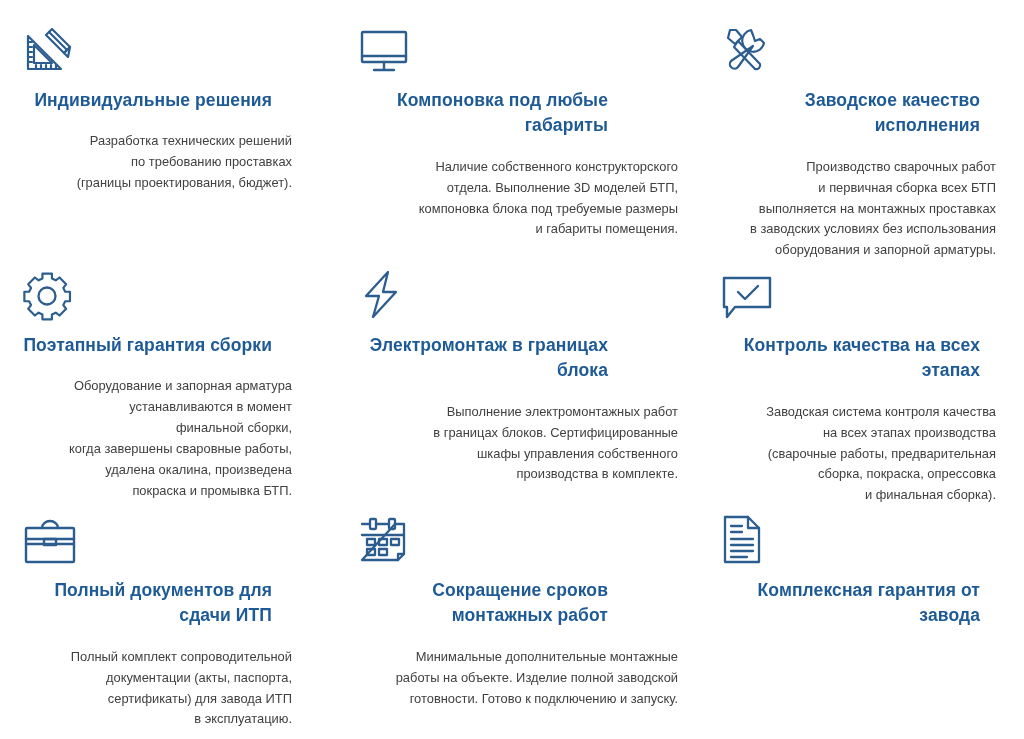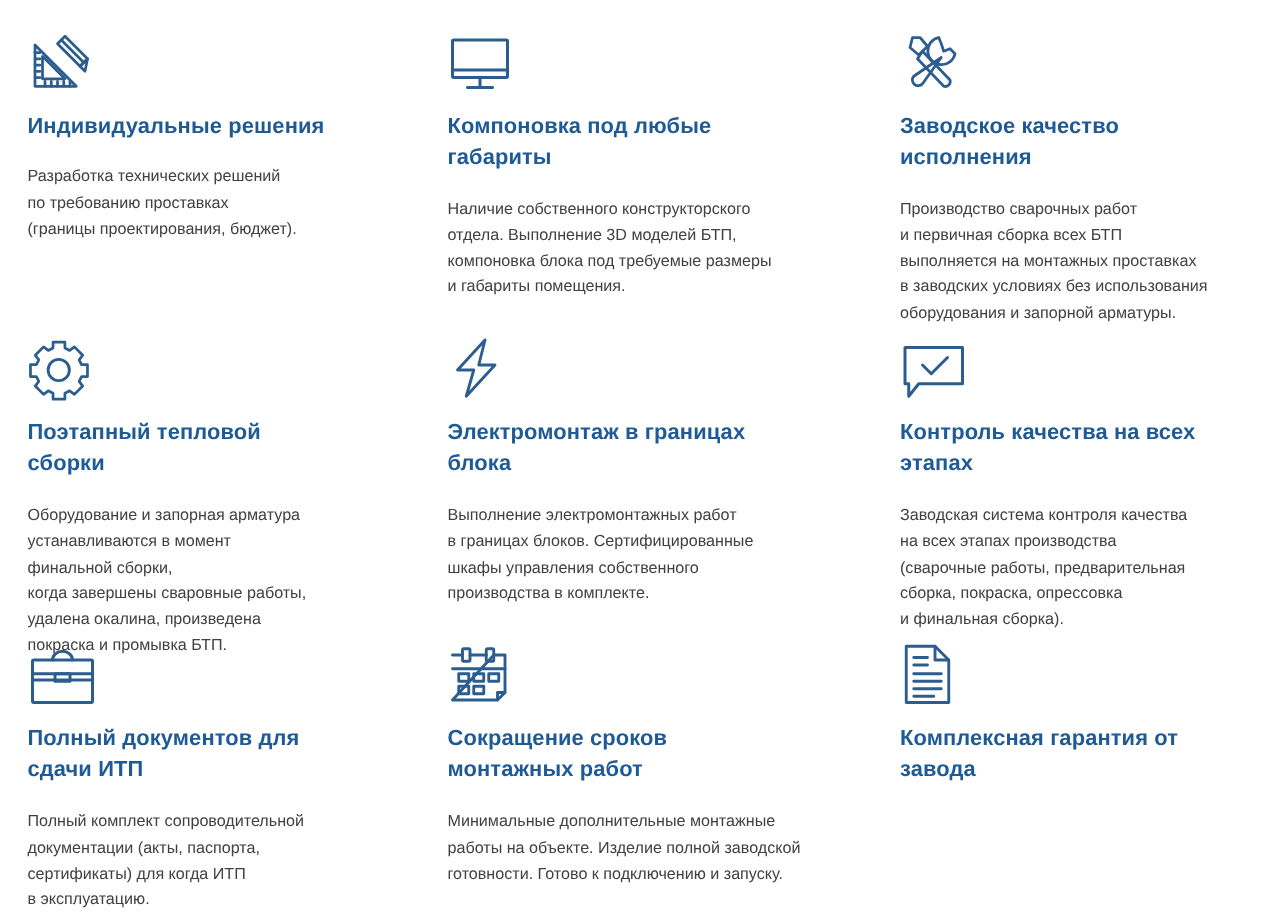--- a/index.html
+++ b/index.html
@@ -25,20 +25,21 @@
     grid-template-columns: 336px 362px 290px;
     grid-template-rows: 245px 245px 229px;
     column-gap: 0px;
     row-gap: 0px;
     align-content: start;
   }
 
   .feature-card {
     position: relative;
     padding-right: 14px;
+    text-align: right;
   }
 
   .icon-wrap {
     height: 56px;
     display: flex;
     align-items: flex-end;
     margin-bottom: 12px;
   }
   .icon-wrap svg {
     display: block;
@@ -131,21 +132,21 @@
 оборудования и запорной арматуры.</p>
   </div>
 
   <div class="feature-card col-1">
     <div class="icon-wrap">
       <svg width="50" height="50" viewBox="0 0 50 50" fill="none" stroke="#2c5d8f" stroke-width="2.3" stroke-linecap="round" stroke-linejoin="round">
         <path d="M20 4 L30 4 L30 9 L34 11 L38 8 L45 15 L42 19 L44 23 L49 23 L49 33 L44 33 L42 37 L45 41 L38 48 L34 45 L30 47 L30 52 L20 52 L20 47 L16 45 L12 48 L5 41 L8 37 L6 33 L1 33 L1 23 L6 23 L8 19 L5 15 L12 8 L16 11 L20 9 Z" transform="translate(0,-3) scale(0.95) translate(1.5,2)"></path>
         <circle cx="25" cy="25" r="8.5"></circle>
       </svg>
     </div>
-    <h3 class="feature-title">Поэтапный тепловой
+    <h3 class="feature-title">Поэтапный гарантия
 сборки</h3>
     <p class="feature-desc">Оборудование и запорная арматура
 устанавливаются в момент
 финальной сборки,
 когда завершены сваровные работы,
 удалена окалина, произведена
 покраска и промывка БТП.</p>
   </div>
 
   <div class="feature-card col-2">
@@ -185,21 +186,21 @@
         <rect x="4" y="10" width="48" height="34" rx="1"></rect>
         <path d="M4 21 L52 21"></path>
         <path d="M4 26 L52 26"></path>
         <rect x="22" y="21" width="12" height="6"></rect>
       </svg>
     </div>
     <h3 class="feature-title">Полный документов
 для сдачи ИТП</h3>
     <p class="feature-desc">Полный комплект сопроводительной
 документации (акты, паспорта,
-сертификаты) для когда ИТП
+сертификаты) для завода ИТП
 в эксплуатацию.</p>
   </div>
 
   <div class="feature-card col-2">
     <div class="icon-wrap">
       <svg width="50" height="50" viewBox="0 0 50 50" fill="none" stroke="#2c5d8f" stroke-width="2.3" stroke-linecap="round" stroke-linejoin="round">
         <rect x="12" y="3" width="6" height="10" rx="1"></rect>
         <rect x="31" y="3" width="6" height="10" rx="1"></rect>
         <path d="M4 8 L12 8 M18 8 L31 8 M37 8 L46 8 L46 38 L40 44 L4 44 Z"></path>
         <path d="M4 19 L46 19"></path>

